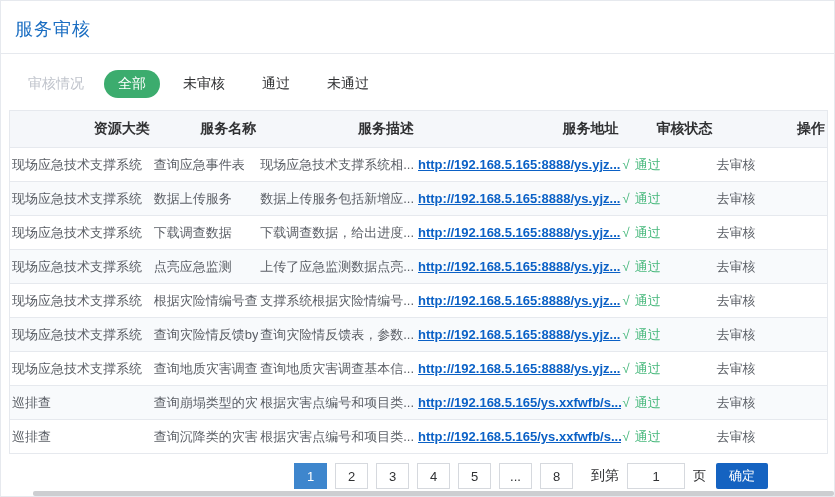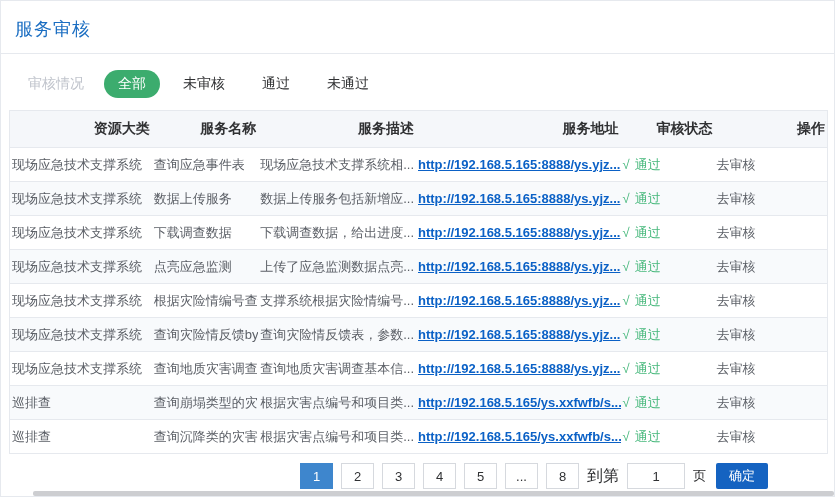--- a/index.html
+++ b/index.html
@@ -49,21 +49,21 @@
     display: flex; align-items: center; justify-content: flex-end;
     padding-right: 66px; gap: 8px;
   }
   .page-btn {
     min-width: 33px; height: 26px; border: 1px solid #d6d9de; background: #fff;
     color: var(--text_dark); font-size: 13px; cursor: pointer; font-family: inherit;
     padding: 0 8px;
   }
   .page-btn.active { background: var(--page_active_blue); border-color: var(--page_active_blue); color: #fff; }
   .next-btn { padding: 0 13px; }
-  .goto-label { font-size: 16px; color: var(--text_dark); }
+  .goto-label { font-size: 14px; color: var(--text_dark); margin-left: 10px; }
   .goto-input {
     width: 58px; height: 26px; border: 1px solid #d6d9de; text-align: center;
     font-size: 13px; color: var(--text_dark); font-family: inherit;
   }
   .goto-suffix { font-size: 13px; color: var(--text_dark); margin-right: 2px; }
   .confirm-btn {
     height: 26px; padding: 0 13px; background: var(--confirm_blue); color: #fff;
     border: none; font-size: 13px; cursor: pointer; font-family: inherit; border-radius: 2px;
   }
   .h-scrollbar-thumb {

